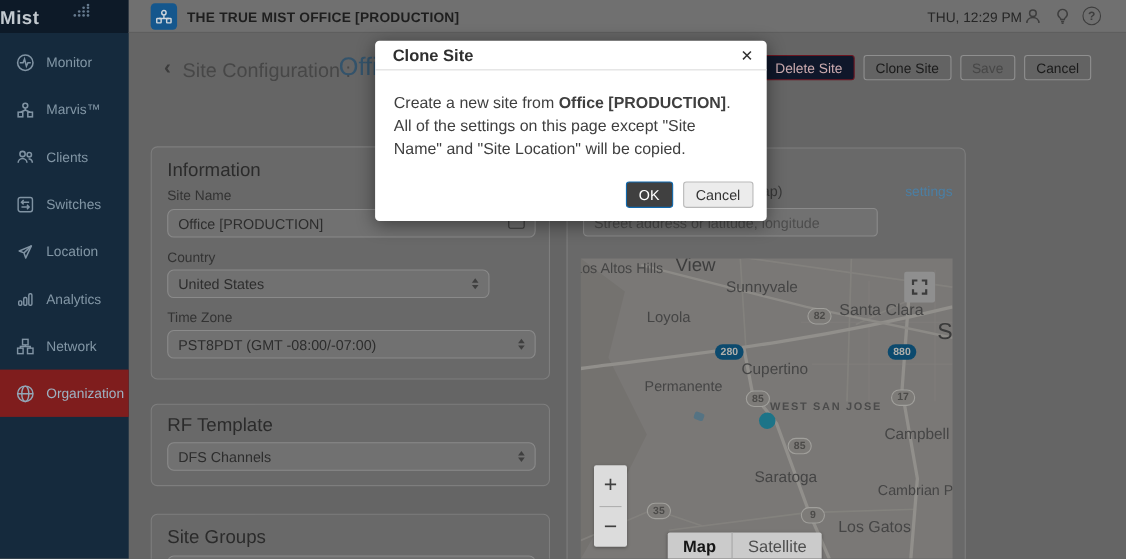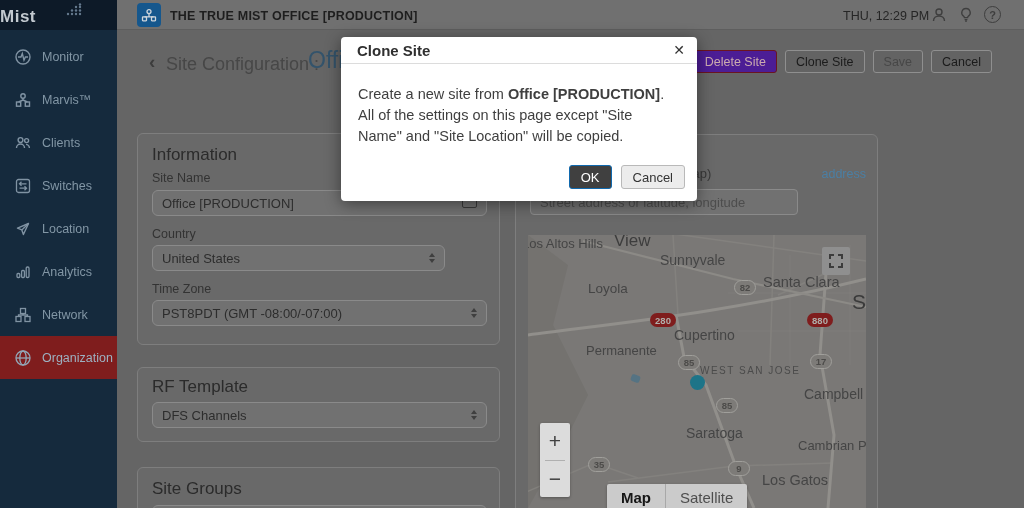--- a/index.html
+++ b/index.html
@@ -24,21 +24,21 @@
   .sicon{width:18px;height:18px;margin-right:10px;flex:none}
   .slabel{font-size:12.5px;color:#8296a5}
   .sitem.active .slabel{color:#9db1c1}
 
   
   #backchev{left:149px;top:51px;font-size:19px;color:#3c3c3c;font-weight:700}
   #pgtitle{left:166px;top:54px;font-size:18px;color:#474747}
   #pgsite{left:308px;top:47px;font-size:23px;color:#33536b}
   #actions{right:32px;top:50px;display:flex;gap:8px}
   .btn{height:23px;padding:0 10px;font-size:12.5px;border-radius:3px;display:flex;align-items:center;border:1px solid #8f8f8f;background:#636363;color:#1b1b1b;cursor:pointer}
-  .btn.danger{background:#4c1d95;border-color:#6b1520;color:#ccabaf}
+  .btn.danger{background:#0f172a;border-color:#6b1520;color:#ccabaf}
   .btn.disabled{color:#474747}
 
   
   .card{position:absolute;background:#696969;border:1px solid #7e7e7e;border-radius:6px}
   .h2{position:absolute;font-size:17px;color:#2b2b2b}
   .lbl{position:absolute;font-size:12.5px;color:#333}
   .field{position:absolute;height:26px;background:#717171;border:1px solid #8a8a8a;border-radius:6px;display:flex;align-items:center;justify-content:space-between;padding:0 9px;font-size:13px;color:#2d2d2d}
   .car{display:flex;flex-direction:column;gap:2px}
   .car i{display:block;border-left:3.5px solid transparent;border-right:3.5px solid transparent}
   .car .u{border-bottom:4.5px solid #3f3f3f}
@@ -47,21 +47,21 @@
   #locinput{position:absolute;left:530px;top:189px;width:268px;height:26px;background:#717171;border:1px solid #8a8a8a;border-radius:4px;padding:0 9px;font-size:13px;color:#2d2d2d;font-family:inherit}
   #locinput::placeholder{color:#4d4d4d;opacity:1}
   #loclabel{left:530px;top:166px;font-size:13px;color:#383838;white-space:nowrap}
   #required{left:780px;top:167px;width:86px;text-align:right;font-size:12.5px;color:#4b7fa4}
 
   
   #map{left:528px;top:235px;width:338px;height:273px;background:#7a7876;overflow:hidden}
   .ml{position:absolute;color:#454545;white-space:nowrap}
   .badge{position:absolute;display:flex;align-items:center;justify-content:center;font-weight:700;font-size:9.5px}
   .badge.state{width:22px;height:15px;border:1.5px solid #a09f9b;border-radius:8px;background:#7d7b78;color:#4c4b49}
-  .badge.inter{width:26px;height:14px;border-radius:7px;background:#7f1d1d;color:#b0afab}
+  .badge.inter{width:26px;height:14px;border-radius:7px;background:#0c4a6e;color:#b0afab}
   #marker{left:162px;top:140px;width:15px;height:15px;border-radius:50%;background:#1d7488}
   #water{left:103px;top:140px;width:9px;height:7px;background:#557383;border-radius:2px;transform:rotate(20deg)}
   #fsbtn{left:294px;top:12px;width:28px;height:28px;background:#8f8f8f;border-radius:2px;display:flex;align-items:center;justify-content:center;cursor:pointer}
   #zoomctl{left:12px;top:188px;width:30px;height:74px;background:#dcdcdc;border-radius:2px;box-shadow:0 1px 3px rgba(0,0,0,.3);display:flex;flex-direction:column}
   .zbtn{flex:1;display:flex;align-items:center;justify-content:center;font-size:21px;color:#404040;cursor:pointer}
   #zdiv{height:1px;background:#b0b0b0;margin:0 5px}
   #mapsat{left:79px;top:249px;height:34px;display:flex;background:#cbcbcb;border-radius:2px;box-shadow:0 1px 3px rgba(0,0,0,.3)}
   .msbtn{padding:0 14px;display:flex;align-items:flex-start;padding-top:5px;font-size:15px;cursor:pointer}
   #msmap{font-weight:700;color:#161616;border-right:1px solid #a8a8a8}
   #mssat{color:#4e4e4e}
@@ -253,21 +253,21 @@
       <i class="d"></i>
     </span>
 </div>
 
 <div class="card" style="left:137px;top:467px;width:363px;height:80px"></div>
 <div class="h2" style="left:152px;top:479px">Site Groups</div>
 <div class="field" style="left:152px;top:505px;width:335px"></div>
 
 <div class="card" style="left:515px;top:134px;width:363px;height:400px"></div>
 <div class="abs" id="loclabel">Site Location (drag pin on map)</div>
-<div class="abs" id="required">address</div>
+<div class="abs" id="required">settings</div>
 <input id="locinput" placeholder="Street address or latitude, longitude" style="">
 
 <div class="abs" id="map">
   <svg width="338" height="273" style="position:absolute;left:0;top:0">
     <path d="M0,0 L40,30 L25,90 L60,160 L30,220 L0,273 Z" fill="#6f6d69" opacity=".55"></path>
     <g fill="none" stroke="#868480" stroke-width="1.5" opacity=".8">
       <path d="M140,-2 L338,26"></path>
         <path d="M145,0 L150,80"></path>
         <path d="M246,0 L242,130"></path>
       <path d="M200,58 H338 M210,96 H338 M262,20 V130 M322,10 V130" stroke-width="1" opacity=".6"></path>
@@ -284,21 +284,21 @@
   </svg>
 
   <div class="ml" style="left:-6px;top:1px;font-size:13px">Los Altos Hills</div>
   <div class="ml" style="left:86px;top:-4px;font-size:17px;font-weight:500;color:#3d3d3d">View</div>
   <div class="ml" style="left:132px;top:17px;font-size:14px">Sunnyvale</div>
   <div class="ml" style="left:60px;top:46px;font-size:13.5px">Loyola</div>
   <div class="ml" style="left:235px;top:39px;font-size:14.5px">Santa Clara</div>
   <div class="ml" style="left:324px;top:55px;font-size:21px;font-weight:500;color:#3a3a3a">S</div>
   <div class="ml" style="left:146px;top:92px;font-size:14px">Cupertino</div>
   <div class="ml" style="left:58px;top:108px;font-size:13px">Permanente</div>
-  <div class="ml" style="left:172px;top:130px;font-size:10px;font-weight:400;letter-spacing:1.5px;color:#4b4b4b">WEST SAN JOSE</div>
+  <div class="ml" style="left:172px;top:130px;font-size:10px;font-weight:700;letter-spacing:1.5px;color:#4b4b4b">WEST SAN JOSE</div>
   <div class="ml" style="left:276px;top:151px;font-size:14px">Campbell</div>
   <div class="ml" style="left:158px;top:190px;font-size:14px">Saratoga</div>
   <div class="ml" style="left:270px;top:203px;font-size:13px">Cambrian Park</div>
   <div class="ml" style="left:234px;top:237px;font-size:14.5px">Los Gatos</div>
 
   <div class="badge state" style="left:206px;top:45px">82</div>
   <div class="badge inter" style="left:122px;top:78px">280</div>
   <div class="badge inter" style="left:279px;top:78px">880</div>
   <div class="badge state" style="left:150px;top:120px">85</div>
   <div class="badge state" style="left:282px;top:119px">17</div>

